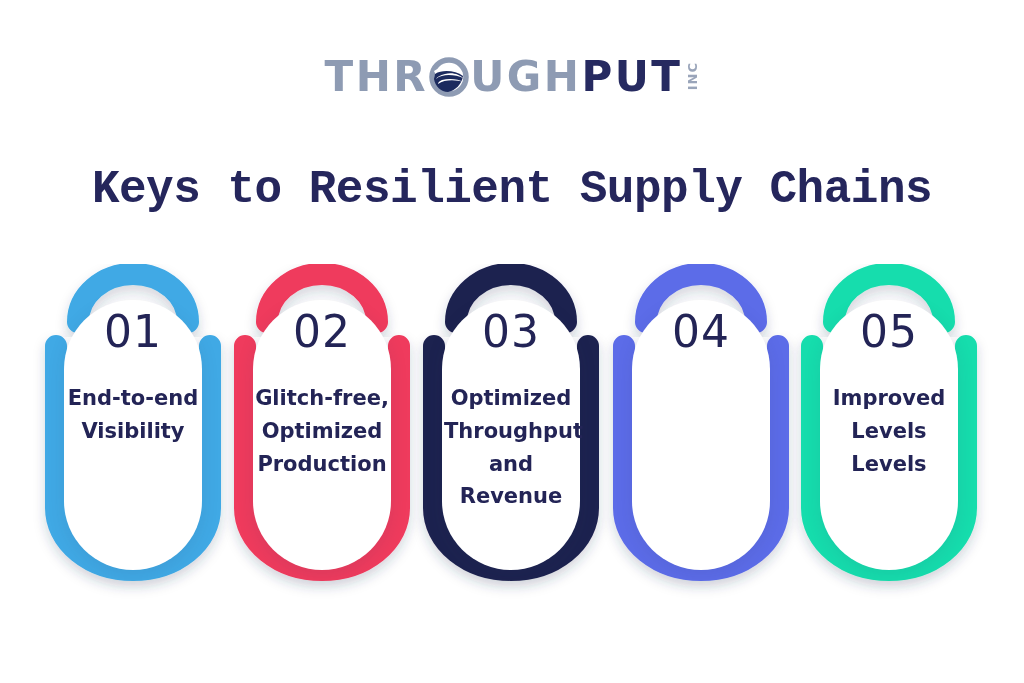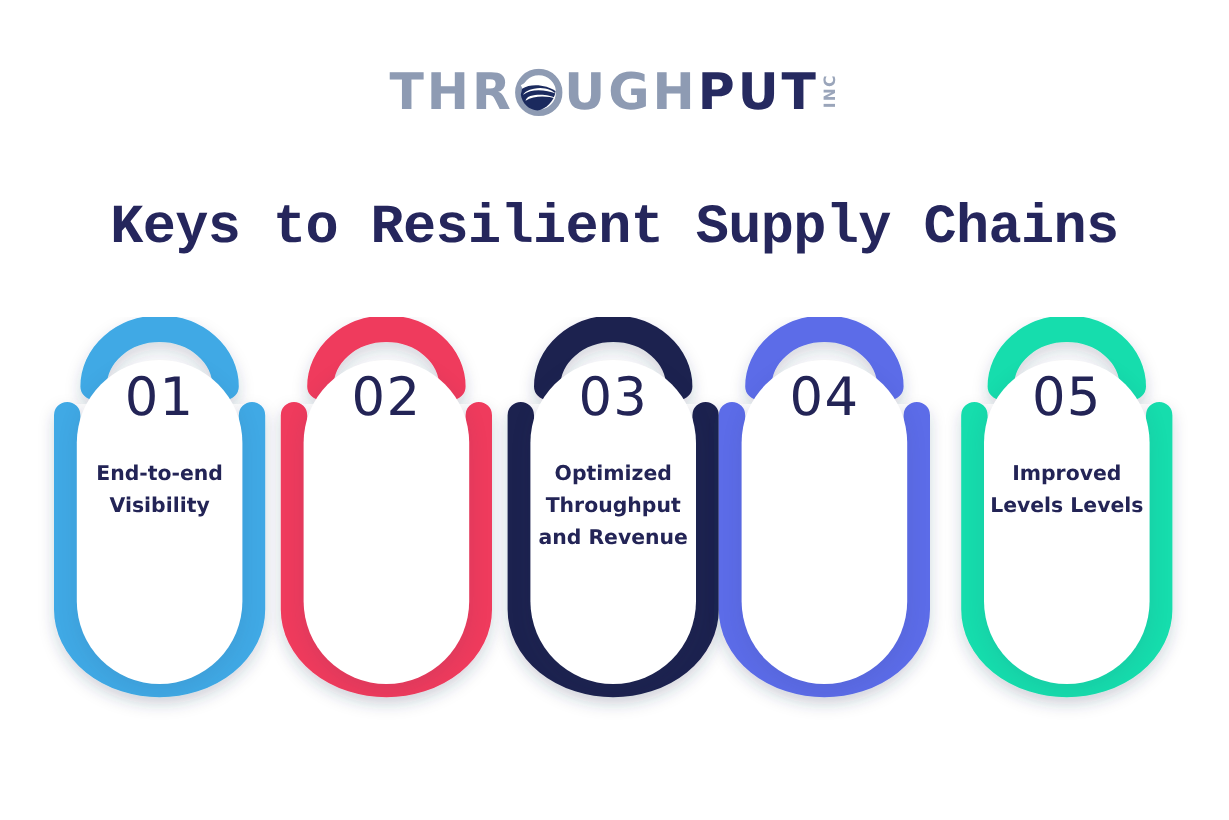--- a/index.html
+++ b/index.html
@@ -135,21 +135,21 @@
     font-weight: 400;
     font-size: 44px;
     letter-spacing: 1px;
     color: #232456;
     line-height: 1;
   }
   .card-label {
     margin-top: 28px;
     font-family: "DejaVu Sans", sans-serif;
     font-weight: 700;
-    font-size: 17px;
+    font-size: 21px;
     line-height: 1.56;
     color: #232456;
     text-align: center;
     width: 134px;
   }
 </style>
 </head>
 <body>
 
 <div class="page">
@@ -201,41 +201,42 @@
                 <feDropShadow dx="0" dy="6" stdDeviation="6" flood-color="#2a3358" flood-opacity="0.20"></feDropShadow>
               </filter>
             </defs>
             <path d="M 36 46 A 55 48 0 0 1 146 46" fill="none" stroke="#ef3a5d" stroke-width="22" stroke-linecap="round" filter="url(#sh1)"></path>
             <path d="M 14 70 L 14 232 A 77 62 0 0 0 168 232 L 168 70" fill="none" stroke="#ef3a5d" stroke-width="22" stroke-linecap="round" filter="url(#sh1)"></path>
           </svg>
         </div>
         <div class="card-white"></div>
         <div class="card-content">
           <div class="card-num">02</div>
+          <div class="card-label">Glitch-free, Optimized Production</div>
         </div>
       </div>
       <div class="card" style="left: 420px;">
         <div class="card-ring">
           <svg width="182" height="300" viewBox="0 0 182 300">
             <defs>
               <filter id="sh2" x="-30%" y="-20%" width="170%" height="150%">
                 <feDropShadow dx="0" dy="6" stdDeviation="6" flood-color="#2a3358" flood-opacity="0.20"></feDropShadow>
               </filter>
             </defs>
             <path d="M 36 46 A 55 48 0 0 1 146 46" fill="none" stroke="#1f2150" stroke-width="22" stroke-linecap="round" filter="url(#sh2)"></path>
             <path d="M 14 70 L 14 232 A 77 62 0 0 0 168 232 L 168 70" fill="none" stroke="#1f2150" stroke-width="22" stroke-linecap="round" filter="url(#sh2)"></path>
           </svg>
         </div>
         <div class="card-white"></div>
         <div class="card-content">
           <div class="card-num">03</div>
           <div class="card-label">Optimized Throughput and Revenue</div>
         </div>
       </div>
-      <div class="card" style="left: 596px;">
+      <div class="card" style="left: 610px;">
         <div class="card-ring">
           <svg width="182" height="300" viewBox="0 0 182 300">
             <defs>
               <filter id="sh3" x="-30%" y="-20%" width="170%" height="150%">
                 <feDropShadow dx="0" dy="6" stdDeviation="6" flood-color="#2a3358" flood-opacity="0.20"></feDropShadow>
               </filter>
             </defs>
             <path d="M 36 46 A 55 48 0 0 1 146 46" fill="none" stroke="#5c6ce8" stroke-width="22" stroke-linecap="round" filter="url(#sh3)"></path>
             <path d="M 14 70 L 14 232 A 77 62 0 0 0 168 232 L 168 70" fill="none" stroke="#5c6ce8" stroke-width="22" stroke-linecap="round" filter="url(#sh3)"></path>
           </svg>

